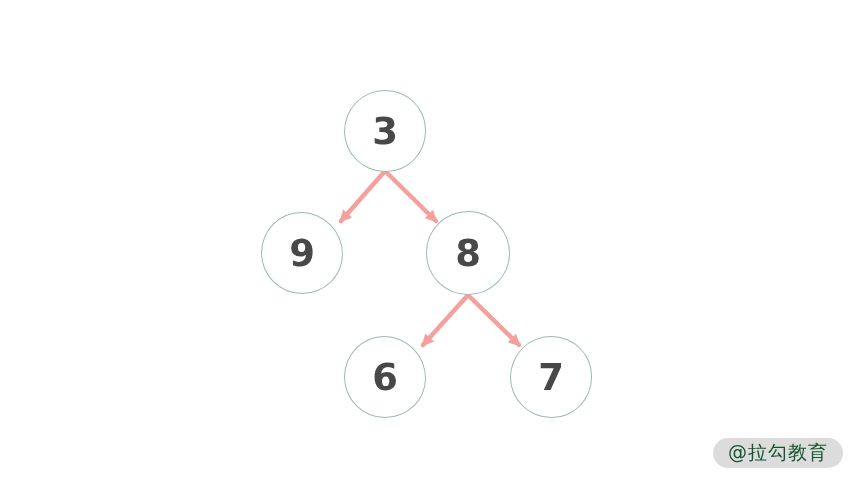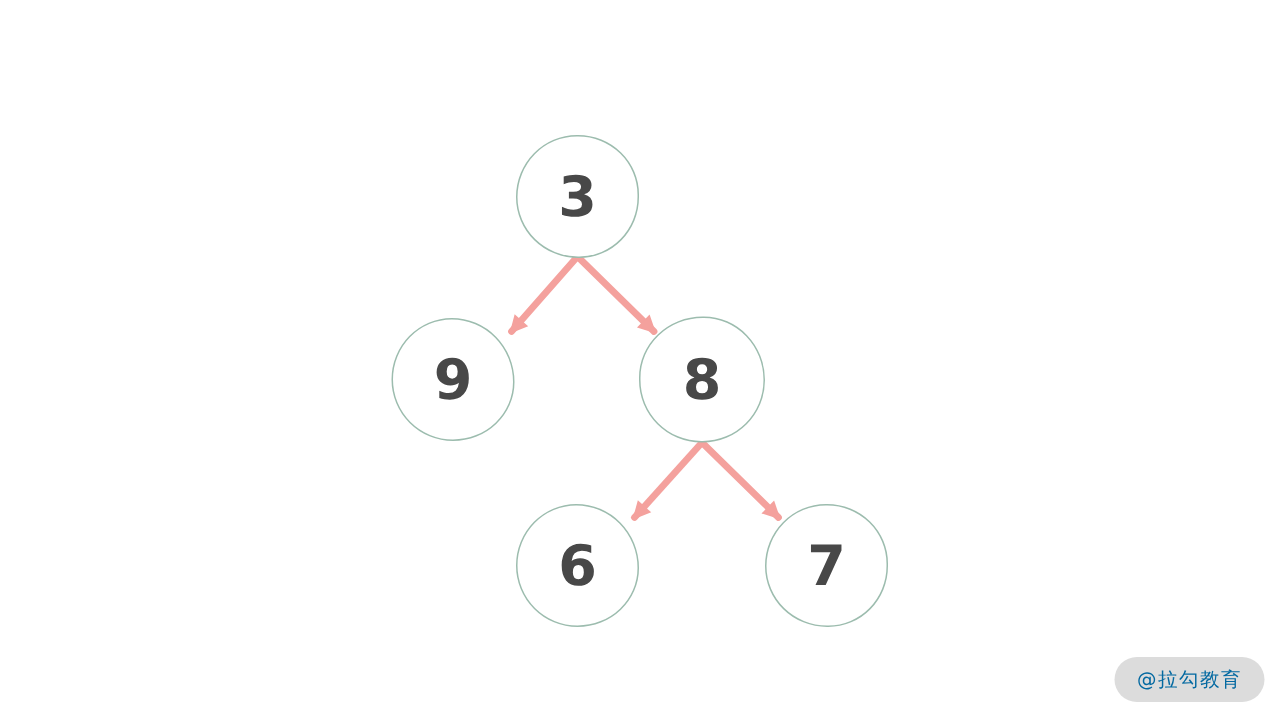--- a/index.html
+++ b/index.html
@@ -50,22 +50,22 @@
     bottom: 12px;
     height: 30px;
     padding: 0 15px;
     background: #dcdcdc;
     border-radius: 16px;
     display: flex;
     align-items: center;
     justify-content: center;
   }
   .watermark-text {
-    color: #0369a1;
-    font-size: 13px;
+    color: #14532d;
+    font-size: 19px;
     letter-spacing: 1px;
     white-space: nowrap;
   }
 </style>
 </head>
 <body>
 
 <div class="canvas">
 
   <svg class="edges" width="853" height="480" viewBox="0 0 853 480" xmlns="http://www.w3.org/2000/svg">

